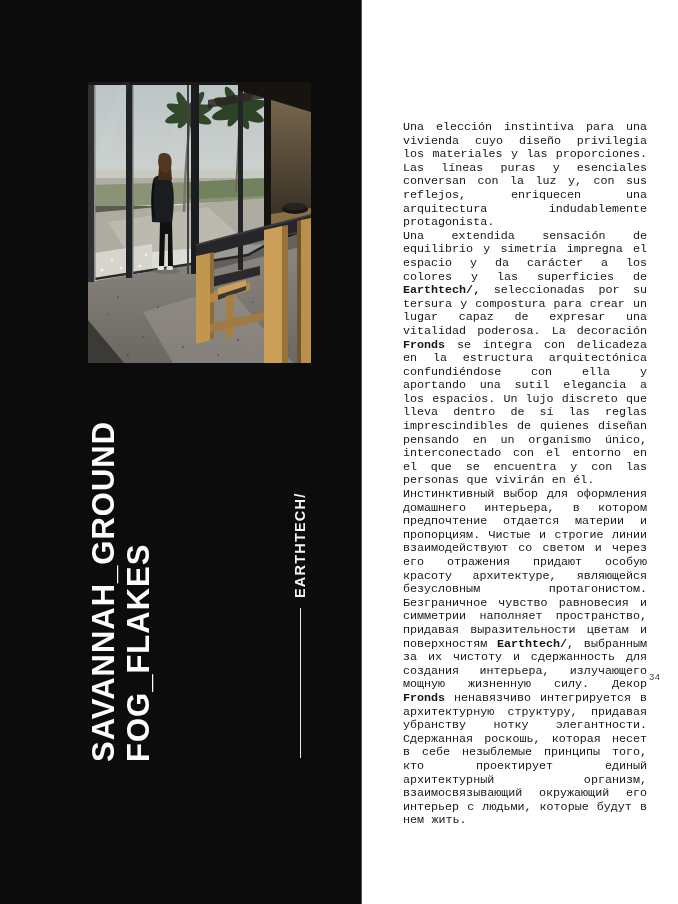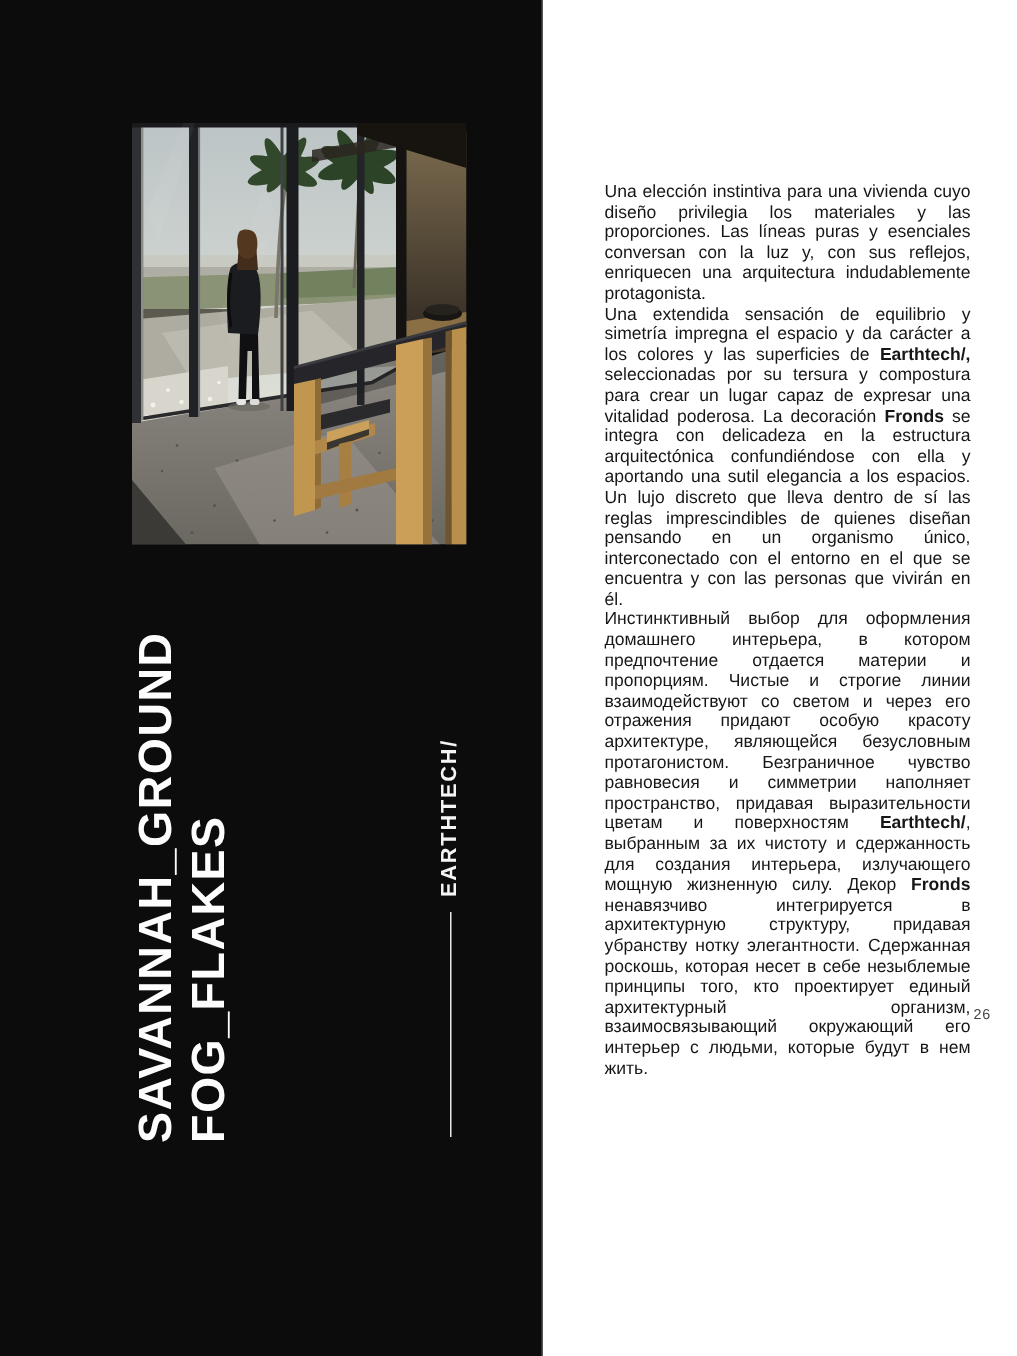--- a/index.html
+++ b/index.html
@@ -31,20 +31,21 @@
     position:absolute;left:292px;top:758px;
     transform:rotate(-90deg);transform-origin:0 0;
     display:flex;align-items:center;gap:10px;
     color:#f5f5f5;font-weight:bold;
     font-size:14.5px;letter-spacing:1.2px;white-space:nowrap;
   }
   .brand-rule{display:inline-block;width:150px;height:1px;background:#e8e8e8;}
   .text-col{
     position:absolute;left:403px;top:121px;width:244px;
     color:#161616;
+    font-family:Liberation Mono, monospace;
   }
   .text-col p{
     margin:0;
     font-size:11.7px;line-height:13.6px;
     text-align:justify;
     word-spacing:0.5px;
   }
   .text-col p.ru{margin-top:0;}
   .page-number{
     position:absolute;left:649px;top:671px;
@@ -194,15 +195,15 @@
     </div>
 
   </div>
 
   <div class="text-col">
     <p><span>Una elección instintiva para una vivienda cuyo diseño privilegia los materiales y las proporciones. Las líneas puras y esenciales conversan con la luz y, con sus reflejos, enriquecen una arquitectura indudablemente protagonista.</span></p>
     <p><span>Una extendida sensación de equilibrio y simetría impregna el espacio y da carácter a los colores y las superficies de </span><b>Earthtech/,</b><span> seleccionadas por su tersura y compostura para crear un lugar capaz de expresar una vitalidad poderosa. La decoración </span><b>Fronds</b><span> se integra con delicadeza en la estructura arquitectónica confundiéndose con ella y aportando una sutil elegancia a los espacios. Un lujo discreto que lleva dentro de sí las reglas imprescindibles de quienes diseñan pensando en un organismo único, interconectado con el entorno en el que se encuentra y con las personas que vivirán en él.</span></p>
     <p class="ru"><span>Инстинктивный выбор для оформления домашнего интерьера, в котором предпочтение отдается материи и пропорциям. Чистые и строгие линии взаимодействуют со светом и через его отражения придают особую красоту архитектуре, являющейся безусловным протагонистом. Безграничное чувство равновесия и симметрии наполняет пространство, придавая выразительности цветам и поверхностям </span><b>Earthtech/</b><span>, выбранным за их чистоту и сдержанность для создания интерьера, излучающего мощную жизненную силу. Декор </span><b>Fronds</b><span> ненавязчиво интегрируется в архитектурную структуру, придавая убранству нотку элегантности. Сдержанная роскошь, которая несет в себе незыблемые принципы того, кто проектирует единый архитектурный организм, взаимосвязывающий окружающий его интерьер с людьми, которые будут в нем жить.</span></p>
   </div>
 
-  <div class="page-number">26</div>
+  <div class="page-number">34</div>
 
 </div>
 
 </body></html>

